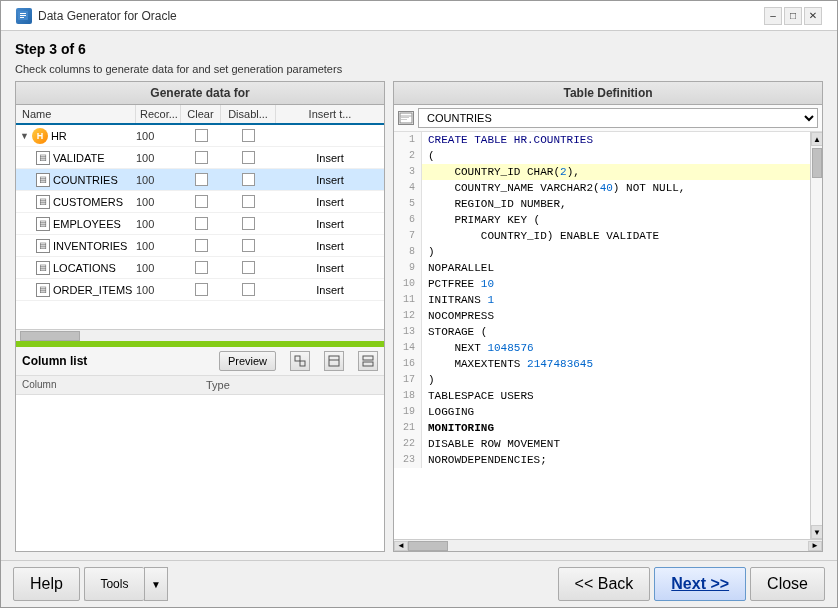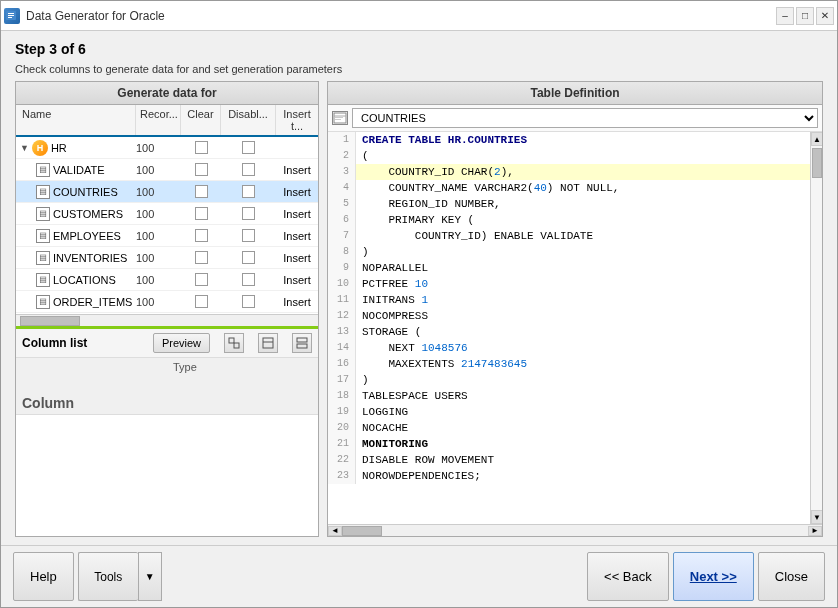--- a/index.html
+++ b/index.html
@@ -15,21 +15,21 @@
       width: 838px;
       height: 608px;
       background: #f0f0f0;
       border: 1px solid #999;
       display: flex;
       flex-direction: column;
     }
     .title-bar {
       background: #ffffff;
       border-bottom: 1px solid #ccc;
-      padding: 4px 3px;
+      padding: 4px 15px;
       display: flex;
       align-items: center;
       justify-content: space-between;
       height: 30px;
     }
     .title-bar-left {
       display: flex;
       align-items: center;
       gap: 6px;
     }
@@ -82,21 +82,21 @@
       font-size: 11px;
       color: #333;
     }
     .main-panels {
       display: flex;
       flex: 1;
       gap: 8px;
     }
     
     .left-panel {
-      width: 304px;
+      width: 370px;
       display: flex;
       flex-direction: column;
       border: 1px solid #aaa;
       background: #fff;
     }
     .panel-header {
       background: linear-gradient(to bottom, #e8e8e8, #d8d8d8);
       border-bottom: 1px solid #aaa;
       text-align: center;
       padding: 4px 0;
@@ -229,21 +229,21 @@
     .h-scrollbar-thumb {
       width: 60px;
       height: 10px;
       background: #c0c0c0;
       border: 1px solid #aaa;
       margin-left: 4px;
     }
 
     
     .col-list-section {
-      border-top: 3px solid #84cc16;
+      border-top: 6px solid #84cc16;
       height: 210px;
       display: flex;
       flex-direction: column;
     }
     .col-list-header {
       display: flex;
       align-items: center;
       justify-content: space-between;
       padding: 4px 6px;
       background: #f5f5f5;
@@ -274,21 +274,21 @@
       display: flex;
       align-items: center;
       justify-content: center;
       font-size: 10px;
     }
     .col-table-header {
       display: flex;
       background: #f0f0f0;
       border-bottom: 1px solid #ddd;
     }
-    .col-table-header .ch-col { flex: 1; padding: 3px 6px; font-size: 14px; font-weight: bold; color: #555; margin-top: 34px; }
+    .col-table-header .ch-col { flex: 1; padding: 3px 6px; font-size: 10px; font-weight: normal; color: #555; }
     .col-table-header .ch-type { flex: 1; padding: 3px 6px; font-size: 11px; font-weight: normal; color: #555; }
     .col-list-body { flex: 1; background: white; }
 
     
     .right-panel {
       flex: 1;
       display: flex;
       flex-direction: column;
       border: 1px solid #aaa;
       background: #fff;
@@ -351,21 +351,21 @@
       background: #f8f8f8;
       border-right: 1px solid #e0e0e0;
       user-select: none;
       font-size: 10px;
     }
     .line-content {
       padding-left: 6px;
       white-space: pre;
       color: #000;
     }
-    .line-content .kw { color: #000080; font-weight: bold; }
+    .line-content .kw { color: #000080; font-weight: normal; }
     .line-content .num { color: #0066cc; }
     .code-hscroll {
       height: 12px;
       background: #f0f0f0;
       border-top: 1px solid #ccc;
       display: flex;
       align-items: center;
     }
     .code-hscroll-track {
       flex: 1;
@@ -384,24 +384,24 @@
       display: flex;
       align-items: center;
       justify-content: space-between;
       padding: 6px 12px;
       border-top: 1px solid #ccc;
       background: #f0f0f0;
     }
     .bottom-left { display: flex; gap: 4px; }
     .bottom-right { display: flex; gap: 4px; }
     .btn {
-      padding: 16px 16px;
+      padding: 7px 16px;
       background: linear-gradient(to bottom, #f5f5f5, #e0e0e0);
       border: 1px solid #aaa;
-      font-size: 13px;
+      font-size: 16px;
       cursor: pointer;
       border-radius: 2px;
       min-width: 60px;
       text-align: center;
     }
     .btn-primary {
       background: linear-gradient(to bottom, #e8f0ff, #c8d8f8);
       border-color: #6699cc;
       color: #003399;
       font-weight: bold;
@@ -733,24 +733,20 @@
             </div>
             <div class="code-line">
               <div class="line-num">18</div>
               <div class="line-content">TABLESPACE USERS</div>
             </div>
             <div class="code-line">
               <div class="line-num">19</div>
               <div class="line-content">LOGGING</div>
             </div>
             <div class="code-line">
-              <div class="line-num">20</div>
-              <div class="line-content">NOCACHE</div>
-            </div>
-            <div class="code-line">
               <div class="line-num">21</div>
               <div class="line-content"><span style="font-weight:bold;">MONITORING</span></div>
             </div>
             <div class="code-line">
               <div class="line-num">22</div>
               <div class="line-content">DISABLE ROW MOVEMENT</div>
             </div>
             <div class="code-line">
               <div class="line-num">23</div>
               <div class="line-content">NOROWDEPENDENCIES;</div>

